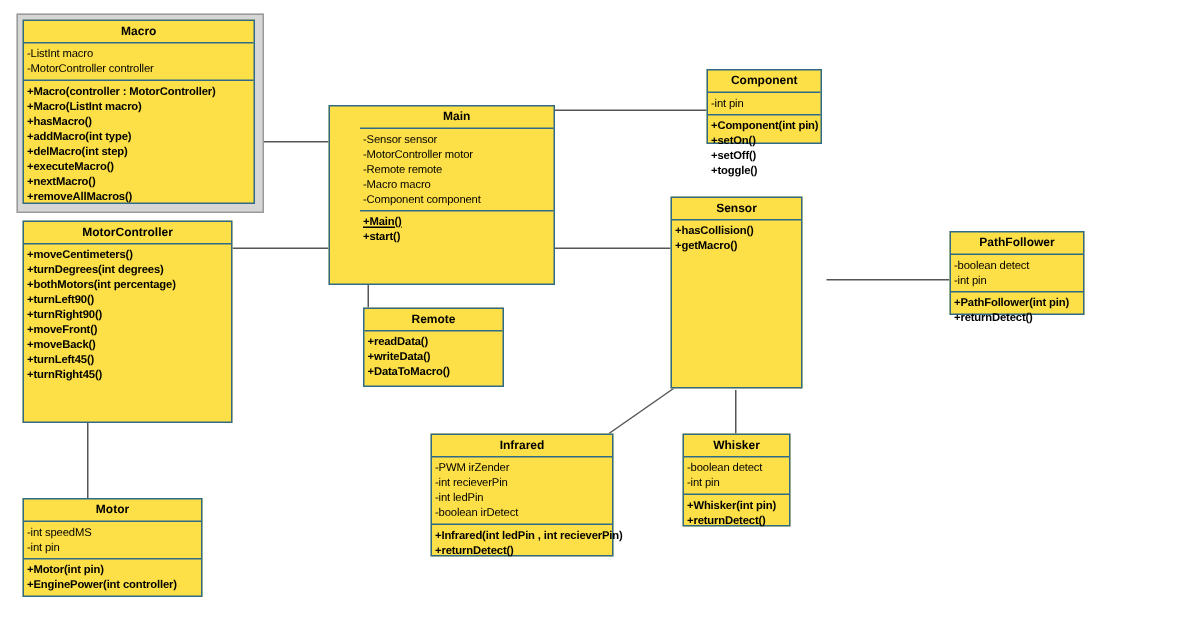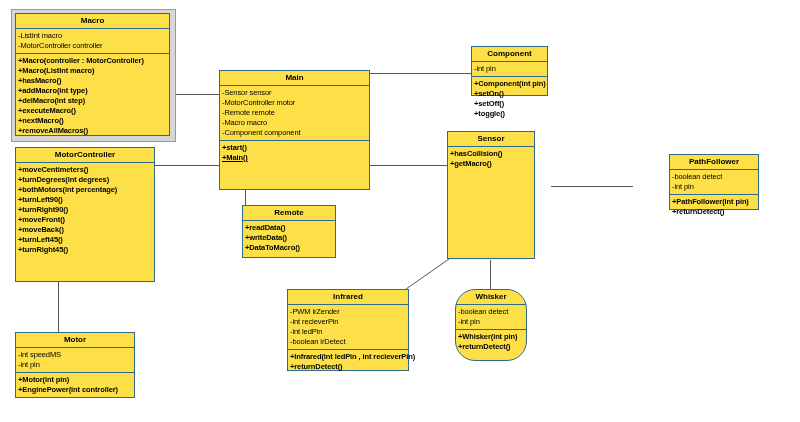--- a/index.html
+++ b/index.html
@@ -135,32 +135,32 @@
     <div class="uml-attrs">
       <div class="uml-line">-int speedMS</div>
       <div class="uml-line">-int pin</div>
     </div>
     <div class="uml-ops">
       <div class="uml-line">+Motor(int pin)</div>
       <div class="uml-line">+EnginePower(int controller)</div>
     </div>
   </div>
 
-  <div class="umlbox" style="left:219px; top:70px; width:151px; height:120px;">
+  <div class="umlbox" style="left:219px; top:70px; width:151px; height:120px;padding-left:20px;">
     <div class="uml-title">Main</div>
     <div class="uml-attrs">
       <div class="uml-line">-Sensor sensor</div>
       <div class="uml-line">-MotorController motor</div>
       <div class="uml-line">-Remote remote</div>
       <div class="uml-line">-Macro macro</div>
       <div class="uml-line">-Component component</div>
     </div>
     <div class="uml-ops">
+      <div class="uml-line static">+Main()</div>
       <div class="uml-line">+start()</div>
-      <div class="uml-line static">+Main()</div>
     </div>
   </div>
 
   <div class="umlbox" style="left:214px; top:205px; width:94px; height:53px;margin-left:28px;">
     <div class="uml-title">Remote</div>
     <div class="uml-ops">
       <div class="uml-line">+readData()</div>
       <div class="uml-line">+writeData()</div>
       <div class="uml-line">+DataToMacro()</div>
     </div>
@@ -180,21 +180,21 @@
   </div>
 
   <div class="umlbox" style="left:447px; top:131px; width:88px; height:128px;">
     <div class="uml-title">Sensor</div>
     <div class="uml-ops">
       <div class="uml-line">+hasCollision()</div>
       <div class="uml-line">+getMacro()</div>
     </div>
   </div>
 
-  <div class="umlbox" style="left:633px; top:154px; width:90px; height:56px;margin-left:36px;">
+  <div class="umlbox" style="left:633px; top:154px; width:90px; height:56px;">
     <div class="uml-title">PathFollower</div>
     <div class="uml-attrs">
       <div class="uml-line">-boolean detect</div>
       <div class="uml-line">-int pin</div>
     </div>
     <div class="uml-ops">
       <div class="uml-line">+PathFollower(int pin)</div>
       <div class="uml-line">+returnDetect()</div>
     </div>
   </div>
@@ -206,21 +206,21 @@
       <div class="uml-line">-int recieverPin</div>
       <div class="uml-line">-int ledPin</div>
       <div class="uml-line">-boolean irDetect</div>
     </div>
     <div class="uml-ops">
       <div class="uml-line">+Infrared(int ledPin , int recieverPin)</div>
       <div class="uml-line">+returnDetect()</div>
     </div>
   </div>
 
-  <div class="umlbox" style="left:455px; top:289px; width:72px; height:72px;border-radius:20px;">
+  <div class="umlbox" style="left:455px; top:289px; width:72px; height:62px;">
     <div class="uml-title">Whisker</div>
     <div class="uml-attrs">
       <div class="uml-line">-boolean detect</div>
       <div class="uml-line">-int pin</div>
     </div>
     <div class="uml-ops">
       <div class="uml-line">+Whisker(int pin)</div>
       <div class="uml-line">+returnDetect()</div>
     </div>
   </div>

